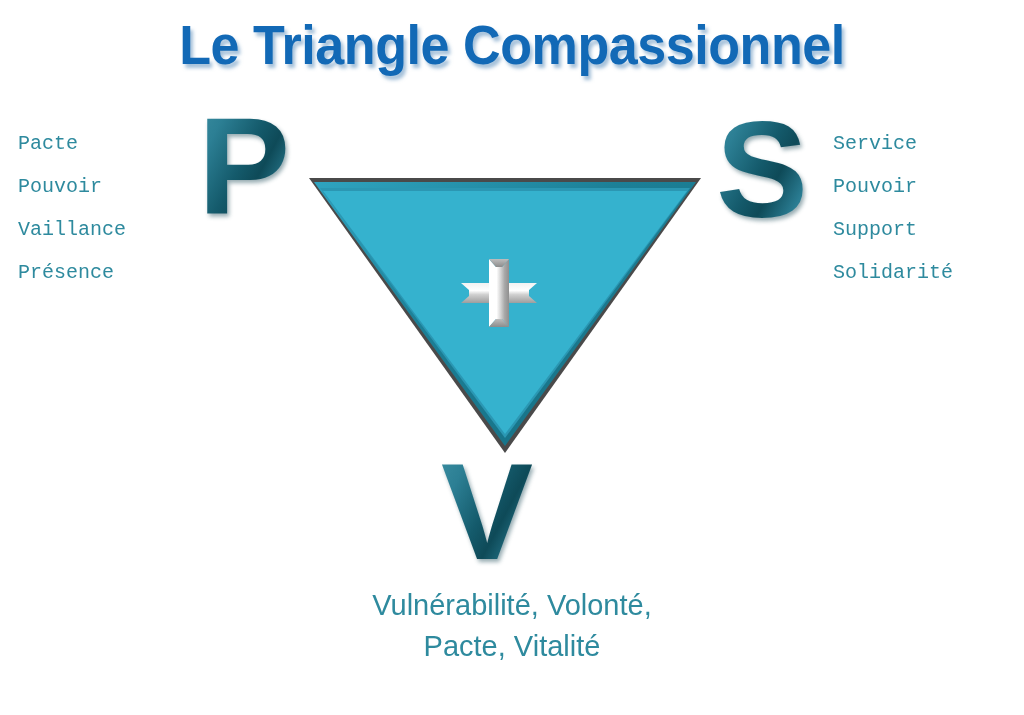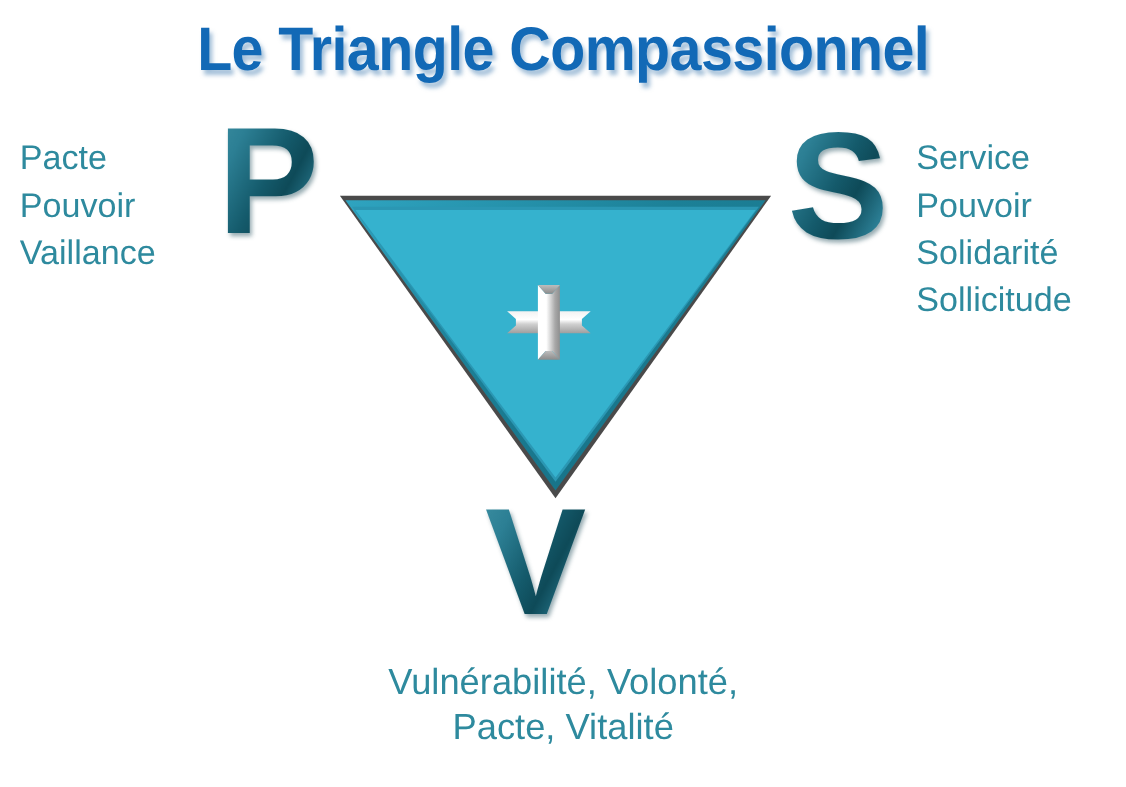--- a/index.html
+++ b/index.html
@@ -33,39 +33,39 @@
     color: #1269B6;
     text-shadow: 3px 4px 4px rgba(90,140,185,0.55);
     transform: scaleX(0.93);
     transform-origin: center top;
     white-space: nowrap;
   }
 
   
   .word-list {
     position: absolute;
-    font-family: Liberation Sans, sans-serif;
-    font-size: 31px;
+    font-family: Liberation Mono, monospace;
+    font-size: 20px;
     line-height: 43px;
     color: #2E8A9E;
     white-space: nowrap;
   }
   .word-list .word { display: block; }
   #left-list  { left: 18px;  top: 122px; text-align: left; }
   #right-list { left: 833px; top: 122px; text-align: left; }
 
   
   #bottom-list {
     position: absolute;
     left: 0;
-    top: 599px;
+    top: 585px;
     width: 1024px;
     text-align: center;
     font-family: "Liberation Sans", sans-serif;
-    font-size: 33px;
+    font-size: 29px;
     line-height: 41px;
     color: #2E8A9E;
   }
   #bottom-list .word { display: block; }
 
   
   .big-letter {
     position: absolute;
     font-family: "Liberation Sans", sans-serif;
     font-weight: bold;
@@ -114,27 +114,28 @@
 <body>
 
 <div id="canvas">
 
   <div class="title">Le Triangle Compassionnel</div>
 
   <div class="word-list" id="left-list">
     <span class="word">Pacte</span>
     <span class="word">Pouvoir</span>
     <span class="word">Vaillance</span>
+    <span class="word">Présence</span>
   </div>
 
   <div class="word-list" id="right-list">
     <span class="word">Service</span>
     <span class="word">Pouvoir</span>
+    <span class="word">Support</span>
     <span class="word">Solidarité</span>
-    <span class="word">Sollicitude</span>
   </div>
 
   <div id="bottom-list">
     <span class="word">Vulnérabilité, Volonté,</span>
     <span class="word">Pacte, Vitalité</span>
   </div>
 
   <div class="big-letter" id="letter-p">P</div>
 
   <div class="big-letter" id="letter-s">S</div>

